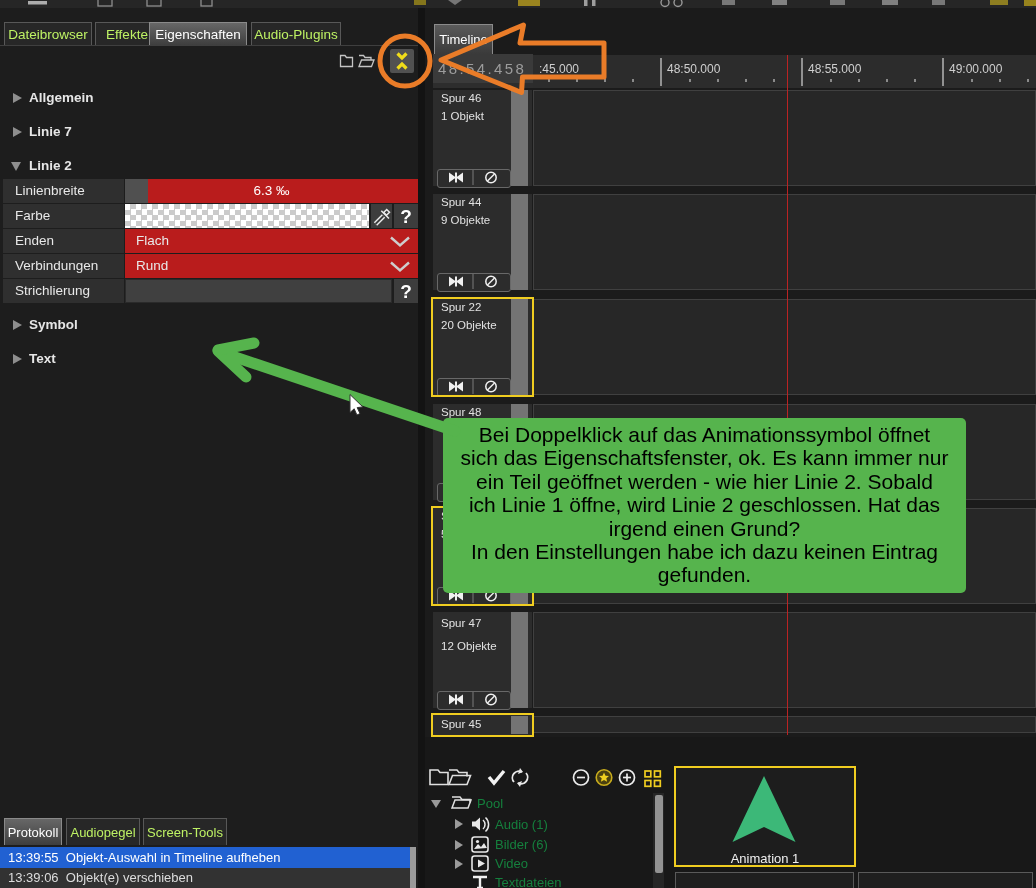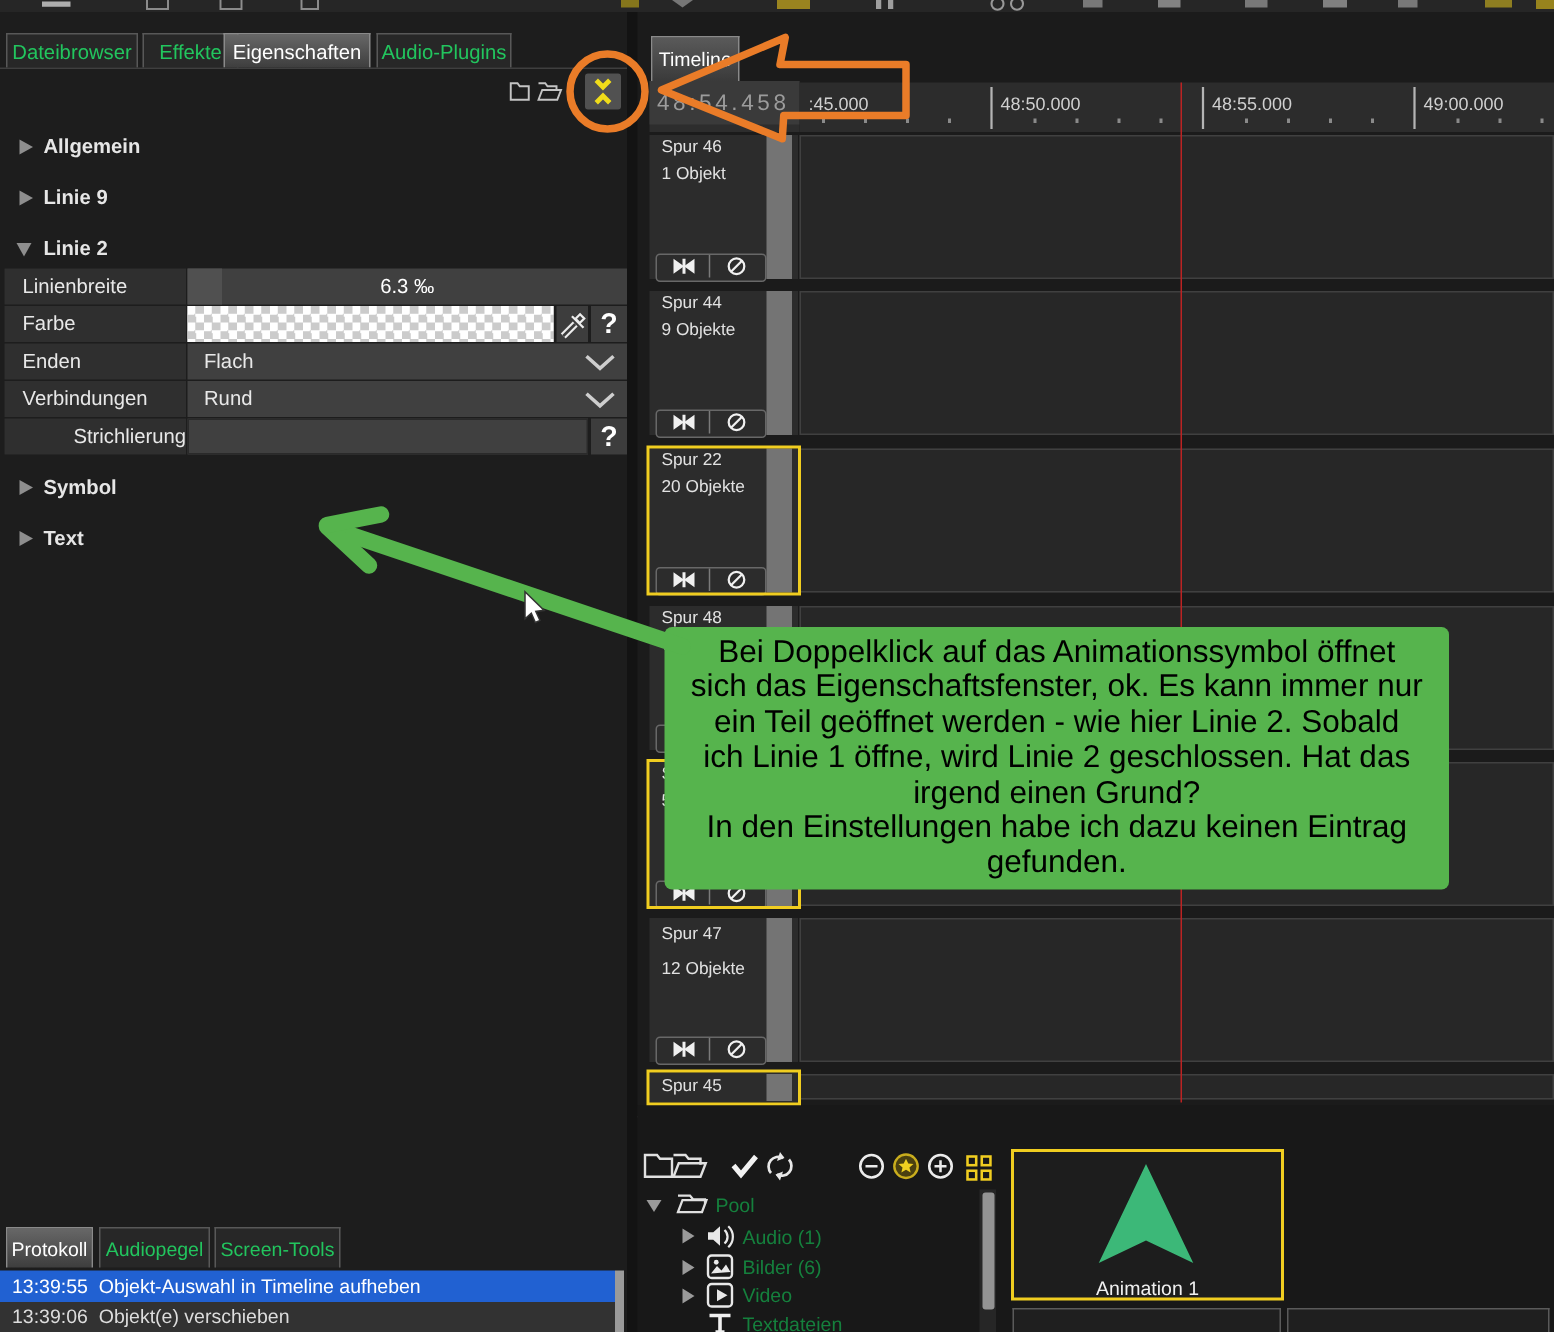--- a/index.html
+++ b/index.html
@@ -1,23 +1,23 @@
 <!DOCTYPE html>
 <html><head><meta charset="utf-8">
 <style>
 html,body{margin:0;padding:0;}
 body{width:1036px;height:888px;background:#191919;font-family:"Liberation Sans",sans-serif;position:relative;overflow:hidden;}
 .abs{position:absolute;}
-.tab{position:absolute;height:22px;line-height:22px;text-align:center;font-size:13px;color:#22c55e;background:#272727;border:1px solid #585858;border-bottom:none;white-space:nowrap;box-sizing:border-box;}
+.tab{position:absolute;height:22px;line-height:22px;text-align:center;font-size:13px;color:#bef264;background:#272727;border:1px solid #585858;border-bottom:none;white-space:nowrap;box-sizing:border-box;}
 .tab.active{background:linear-gradient(#676767,#3e3e3e);color:#fff;border-color:#8a8a8a;}
 .sechdr{position:absolute;color:#e6e6e6;font-size:13.5px;font-weight:bold;}
 .tri-r{position:absolute;width:0;height:0;border-left:9.5px solid #8e8e8e;border-top:5.5px solid transparent;border-bottom:5.5px solid transparent;}
 .tri-d{position:absolute;width:0;height:0;border-top:9.5px solid #8e8e8e;border-left:5.5px solid transparent;border-right:5.5px solid transparent;}
 .plabel{position:absolute;left:3px;width:121px;height:24px;background:#2f2f2f;color:#e8e8e8;font-size:13.5px;line-height:24px;padding-left:12px;box-sizing:border-box;}
-.pfield{position:absolute;left:125px;height:24px;background:#404040;box-sizing:border-box;}
+.pfield{position:absolute;left:125px;height:24px;background:#b91c1c;box-sizing:border-box;}
 .hdrname{position:absolute;color:#e2e2e2;font-size:11.5px;}
 .track-lane{position:absolute;left:533px;width:503px;background:#272727;border:1px solid #404040;box-sizing:border-box;}
 .track-hdr{position:absolute;left:433px;width:99px;background:#2c2c2c;box-sizing:border-box;}
 .hdr-strip{position:absolute;background:#747474;}
 .btnbox{position:absolute;border:1px solid #686868;border-radius:3px;background:#2c2c2c;}
 .treetxt{position:absolute;color:#15803d;font-size:13px;}
 </style></head>
 <body>
 
 <div class="abs" style="left:0;top:0;width:1036px;height:8px;background:#262626;" id="topstrip"></div>
@@ -58,21 +58,21 @@
 </svg>
 <div class="abs" style="left:390px;top:49px;width:24px;height:24px;background:#515151;border-radius:2px;"></div>
 <svg class="abs" style="left:390px;top:49px;" width="24" height="24" viewBox="0 0 24 24">
   <path d="M7.5 4.5 L12 9 L16.5 4.5" fill="none" stroke="#f0dc1a" stroke-width="3.2"></path>
   <path d="M7.5 19.5 L12 15 L16.5 19.5" fill="none" stroke="#f0dc1a" stroke-width="3.2"></path>
 </svg>
 
 <div class="tri-r" style="left:13px;top:93px;"></div>
 <div class="sechdr" style="left:29px;top:90px;">Allgemein</div>
 <div class="tri-r" style="left:13px;top:127px;"></div>
-<div class="sechdr" style="left:29px;top:124px;">Linie 9</div>
+<div class="sechdr" style="left:29px;top:124px;">Linie 7</div>
 <div class="tri-d" style="left:11px;top:162px;"></div>
 <div class="sechdr" style="left:29px;top:158px;">Linie 2</div>
 
 <div class="plabel" style="top:179px;">Linienbreite</div>
 <div class="pfield" style="top:179px;width:293px;"></div>
 <div class="abs" style="left:125px;top:179px;width:23px;height:24px;background:#505050;"></div>
 <div class="abs" style="left:125px;top:179px;width:293px;height:24px;color:#fff;font-size:13.5px;line-height:24px;text-align:center;">6.3 ‰</div>
 
 <div class="plabel" style="top:204px;">Farbe</div>
 <div class="abs" style="left:125px;top:204px;width:244px;height:24px;background:#fff;background-image:conic-gradient(#cbcbcb 0 25%,#fff 0 50%,#cbcbcb 0 75%,#fff 0);background-size:11px 11px;"></div>
@@ -92,21 +92,21 @@
 <svg class="abs" style="left:388px;top:229px;" width="24" height="24" viewBox="0 0 24 24">
     <path d="M3 8.5 l9 8 l9 -8" fill="none" stroke="#cecece" stroke-width="2.4"></path>
   </svg>
 
 <div class="plabel" style="top:254px;">Verbindungen</div>
 <div class="pfield" style="top:254px;width:293px;color:#e8e8e8;font-size:13.5px;line-height:24px;padding-left:11px;">Rund</div>
 <svg class="abs" style="left:388px;top:254px;" width="24" height="24" viewBox="0 0 24 24">
     <path d="M3 8.5 l9 8 l9 -8" fill="none" stroke="#cecece" stroke-width="2.4"></path>
   </svg>
 
-<div class="plabel" style="top:279px;text-align:right;">Strichlierung</div>
+<div class="plabel" style="top:279px;">Strichlierung</div>
 <div class="pfield" style="top:279px;width:267px;background:#404040;border:1px solid #2a2a2a;"></div>
 <div class="abs" style="left:394px;top:279px;width:24px;height:24px;background:#3d3d3d;color:#fff;font-size:19px;font-weight:bold;text-align:center;line-height:25px;">?</div>
 
 <div class="tri-r" style="left:13px;top:320px;"></div>
 <div class="sechdr" style="left:29px;top:317px;">Symbol</div>
 <div class="tri-r" style="left:13px;top:354px;"></div>
 <div class="sechdr" style="left:29px;top:351px;">Text</div>
 
 <div class="tab active" style="left:4px;top:818px;width:58px;height:27px;line-height:27px;">Protokoll</div>
 <div class="tab" style="left:66px;top:818px;width:74px;height:27px;line-height:27px;">Audiopegel</div>

